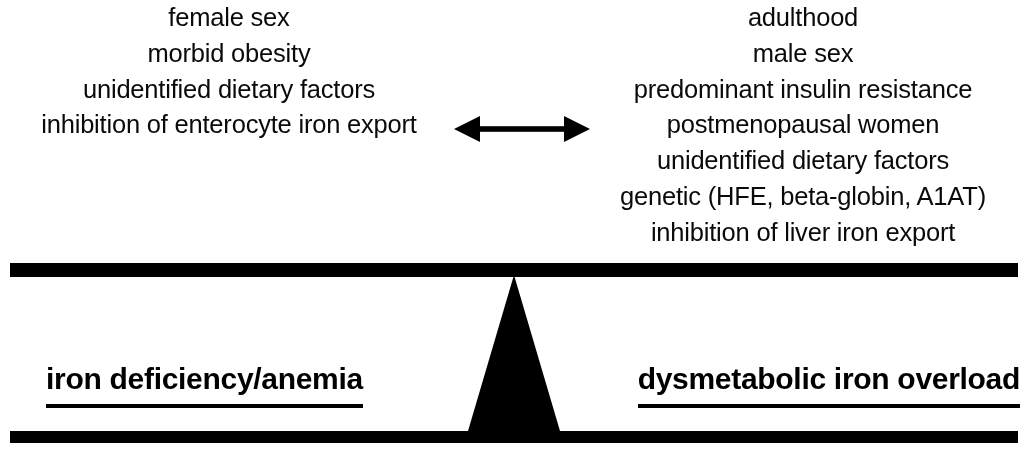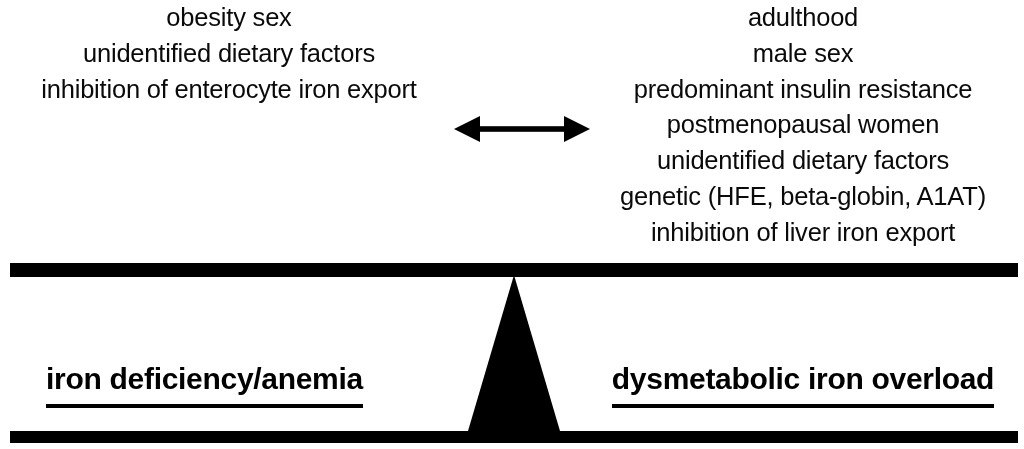--- a/index.html
+++ b/index.html
@@ -87,29 +87,30 @@
     text-align: center;
     color: #000000;
     white-space: nowrap;
   }
   .outcome-label .outcome-text {
     display: inline-block;
     border-bottom: 4px solid #000000;
     padding-bottom: 8px;
   }
   #outcome-left  { left: 12px;  width: 385px; }
-  #outcome-right { left: 586px; width: 434px; }
+  #outcome-right { left: 586px; width: 434px; text-align: right; }
 </style>
 </head>
 <body>
 
 <div id="scene">
 
   <div id="left-column" class="factor-column">
-    <span class="factor-line">obesity sex</span>
+    <span class="factor-line">female sex</span>
+    <span class="factor-line">morbid obesity</span>
     <span class="factor-line">unidentified dietary factors</span>
     <span class="factor-line">inhibition of enterocyte iron export</span>
   </div>
 
   <div id="right-column" class="factor-column">
     <span class="factor-line">adulthood</span>
     <span class="factor-line">male sex</span>
     <span class="factor-line">predominant insulin resistance</span>
     <span class="factor-line">postmenopausal women</span>
     <span class="factor-line">unidentified dietary factors</span>

